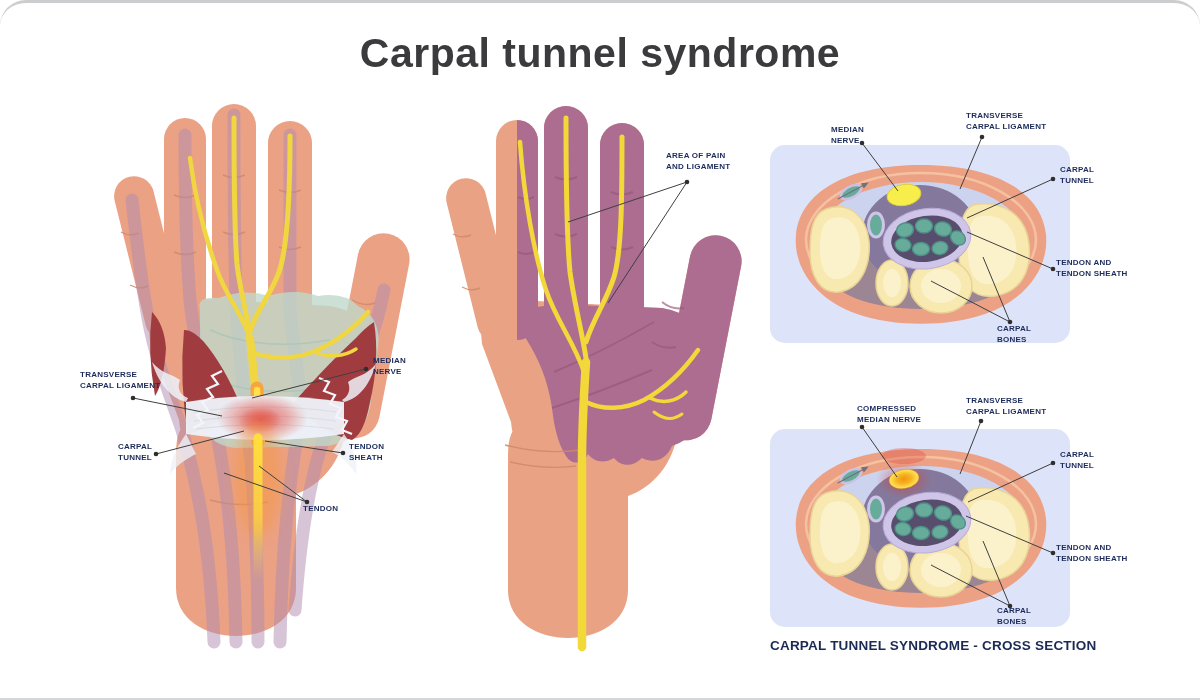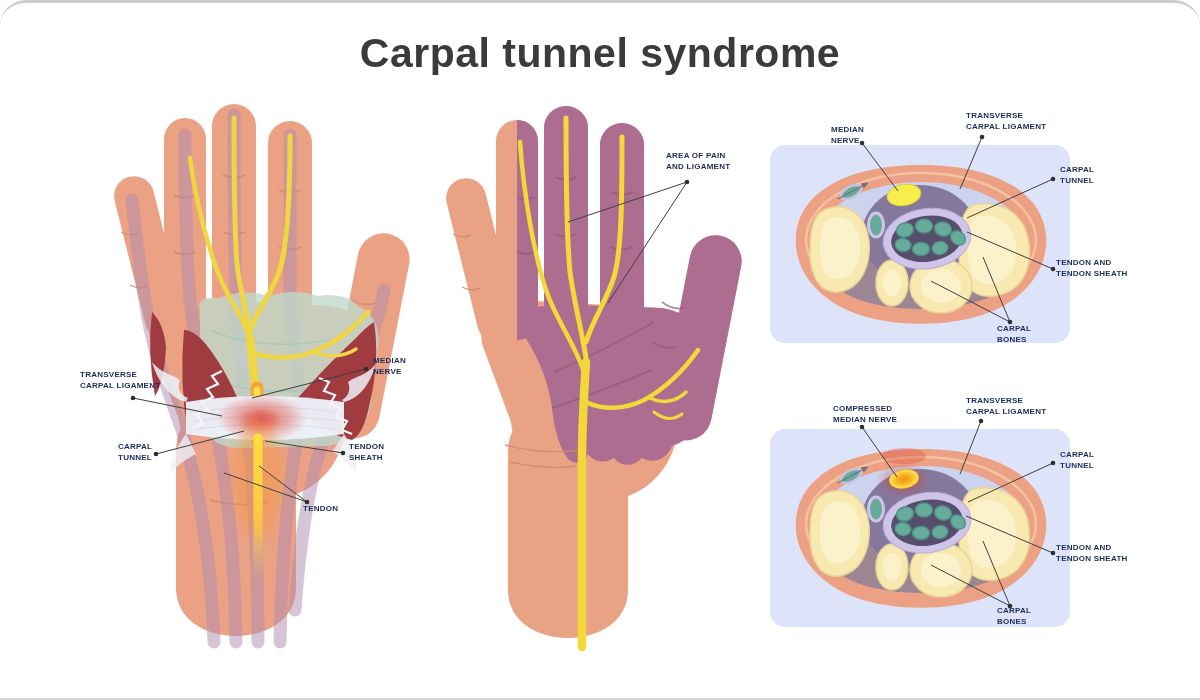--- a/index.html
+++ b/index.html
@@ -272,23 +272,24 @@
 NERVE</div>
   <div class="lbl" style="left:966px;top:111px">TRANSVERSE
 CARPAL LIGAMENT</div>
   <div class="lbl" style="left:1060px;top:165px">CARPAL
 TUNNEL</div>
   <div class="lbl" style="left:1056px;top:258px">TENDON AND
 TENDON SHEATH</div>
   <div class="lbl" style="left:997px;top:324px">CARPAL
 BONES</div>
 
-  <div class="lbl" style="left:833px;top:404px">COMPRESSED
+  <div class="lbl" style="left:857px;top:404px">COMPRESSED
 MEDIAN NERVE</div>
   <div class="lbl" style="left:966px;top:396px">TRANSVERSE
 CARPAL LIGAMENT</div>
   <div class="lbl" style="left:1060px;top:450px">CARPAL
 TUNNEL</div>
   <div class="lbl" style="left:1056px;top:543px">TENDON AND
 TENDON SHEATH</div>
   <div class="lbl" style="left:997px;top:606px">CARPAL
 BONES</div>
+  <div class="cap" style="top:638px">CARPAL TUNNEL SYNDROME - CROSS SECTION</div>
 </div>
 
 </body></html>

